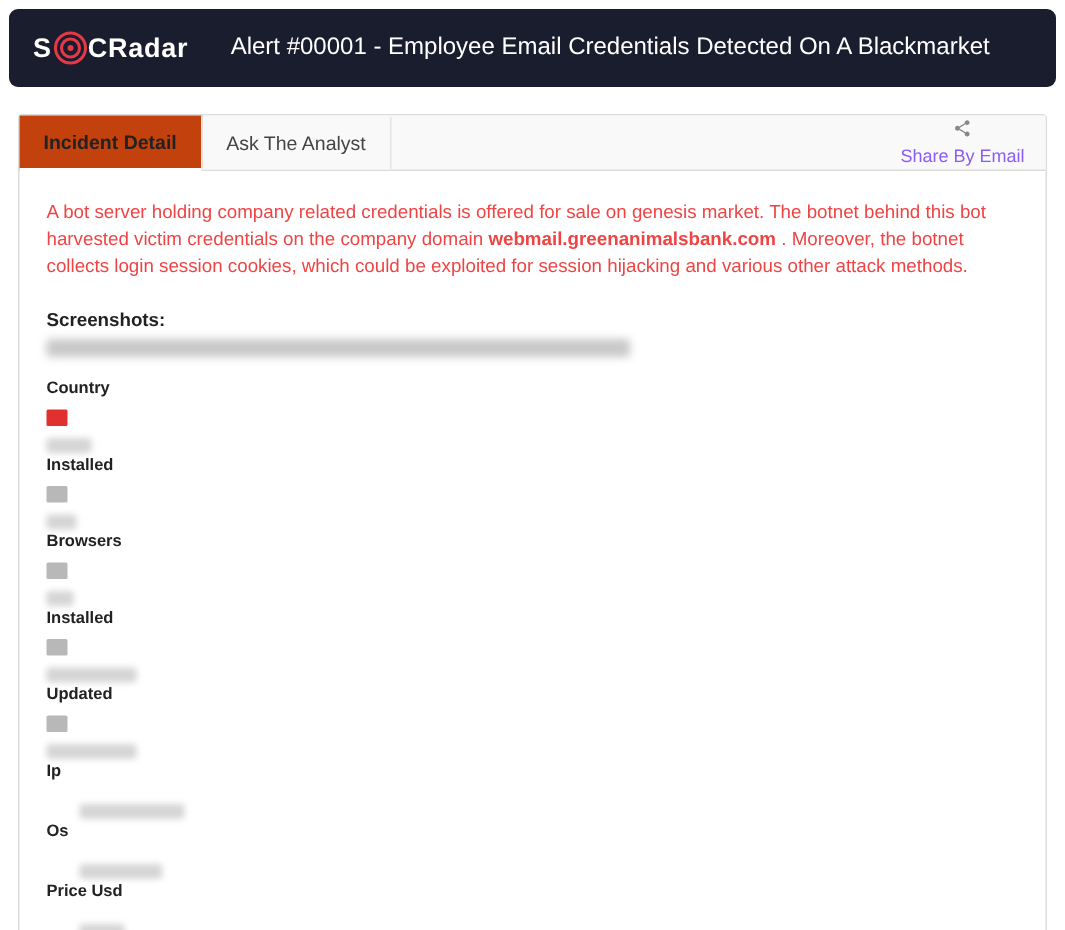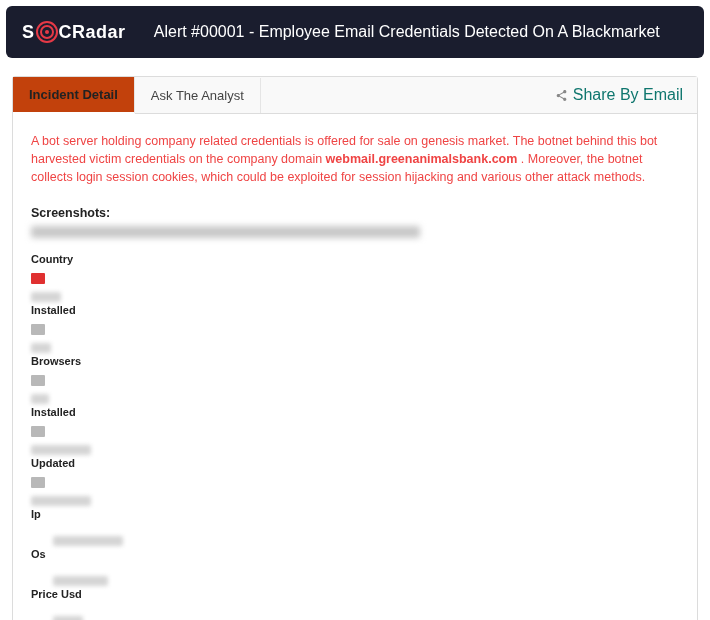--- a/index.html
+++ b/index.html
@@ -87,24 +87,25 @@
       font-weight: 700;
       color: #222;
       border-bottom: 2px solid #ffffff;
       margin-bottom: -1px;
     }
     .tab-spacer { flex: 1; }
     .share-btn {
       display: flex;
       align-items: center;
       gap: 5px;
-      color: #0f766e;
-      font-size: 16px;
+      color: #8b5cf6;
+      font-size: 12px;
       padding: 0 14px;
       cursor: pointer;
+      flex-direction: column;
     }
     .share-icon {
       width: 13px;
       height: 13px;
       fill: #888;
     }
     .content {
       padding: 18px 18px 10px 18px;
     }
     .description {

